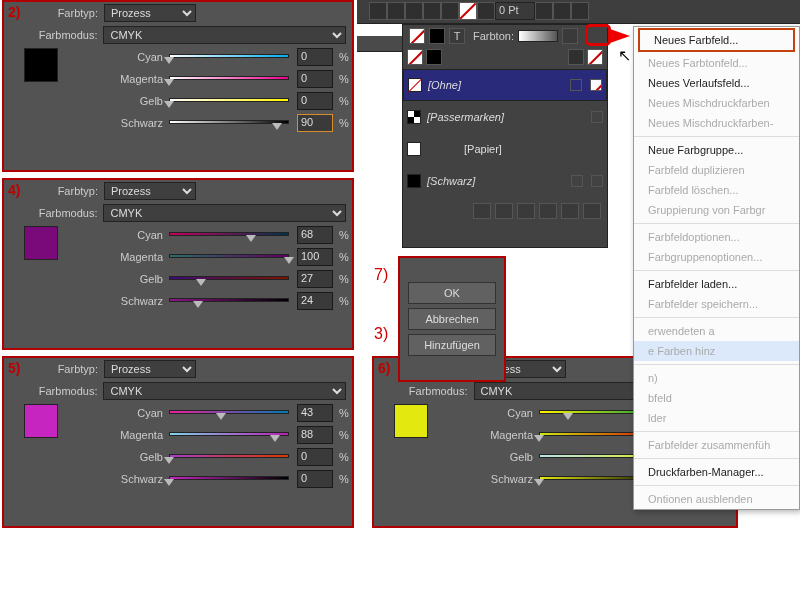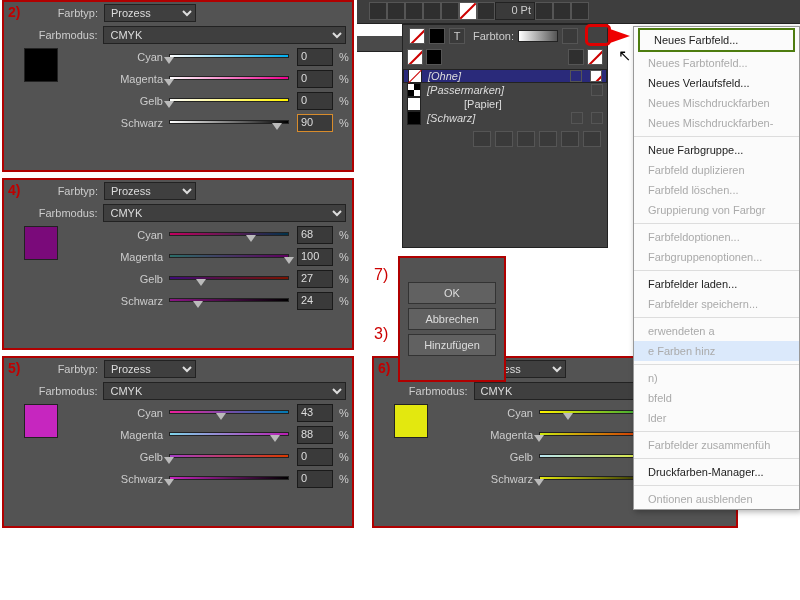--- a/index.html
+++ b/index.html
@@ -25,43 +25,43 @@
 
   .swatches-panel { position: absolute; background: #424242; border: 1px solid #222; }
   .sp-top { display: flex; align-items: center; height: 22px; padding: 2px 6px; gap: 4px; }
   .sp-top .tool { width: 16px; height: 16px; border: 1px solid #555; background: #3a3a3a; }
   .grad { width: 40px; height: 12px; border: 1px solid #222; }
   .sp-icons { display: flex; gap: 3px; padding: 2px 4px; }
   .sp-icons .ic { width: 16px; height: 16px; border: 1px solid #555; background: #2f2f2f; }
   .ic.diag { position: relative; overflow: hidden; }
   .ic.diag::after { content:""; position:absolute; width: 22px; height: 2px; background: #c00; top: 7px; left: -3px; transform: rotate(-45deg); }
   .sw-list { padding: 2px 0; }
-  .sw-item { display: flex; align-items: center; height: 14px; padding: 0 4px; gap: 6px; }
+  .sw-item { display: flex; align-items: center; height: 32px; padding: 0 4px; gap: 6px; }
   .sw-item.sel { background: #2a2a7a; }
   .sw-box { width: 14px; height: 14px; border: 1px solid #222; position: relative; }
   .sw-none::after { content:""; position:absolute; width: 18px; height: 1px; background: #c00; top: 6px; left: -3px; transform: rotate(-45deg); }
   .sw-reg { background: repeating-conic-gradient(#000 0 25%, #fff 0 50%); }
   .sw-paper { background: #fff; }
   .sw-black { background: #000; }
   .sw-item .name { flex: 1; color: #ddd; font-style: italic; }
   .sw-item .name.normal { font-style: normal; margin-left: 37px; }
   .sw-item .mini { width: 12px; height: 12px; border: 1px solid #555; margin-left: 2px; }
   .sp-bottom { display: flex; justify-content: flex-end; gap: 4px; padding: 4px 6px; }
   .sp-bottom .bic { width: 18px; height: 16px; border: 1px solid #555; background: #3a3a3a; }
 
   .appbar { position: absolute; background: #3e3e3e; border-bottom: 1px solid #222; }
-  .appbar .row { gap: 0; text-align: right; }
+  .appbar .row { gap: 0; }
   .abic { width: 18px; height: 18px; border: 1px solid #555; background: #2f2f2f; }
   .ptbox { width: 40px; height: 18px; background: #3a3a3a; border: 1px solid #222; display: inline-block; padding: 1px 3px; color: #ccc; }
 
   .menu { position: absolute; background: #fbfbfb; border: 1px solid #999; box-shadow: 2px 2px 6px rgba(0,0,0,.3); }
   .menu .mi { padding: 4px 14px; color: #222; white-space: nowrap; }
   .menu .mi.disabled { color: #aaa; }
   .menu .sep { height: 1px; background: #ddd; margin: 3px 0; }
-  .menu .mi.hl { border: 2px solid #4d7c0f; margin: 1px 4px; }
+  .menu .mi.hl { border: 2px solid #c2410c; margin: 1px 4px; }
   .menu .mi.selbg { background: #dbe9fb; }
 
   .redbox { position: absolute; border: 3px solid #e00000; border-radius: 5px; }
   .arrow { position: absolute; width: 0; height: 0; border-top: 7px solid transparent; border-bottom: 7px solid transparent; border-left: 20px solid #e00; }
   .cursor { position: absolute; font-size: 16px; color: #000; }
 
   .ruler { position: absolute; background: #4a4a4a; border-bottom: 1px solid #222; }
   .label7 { position: absolute; font-size: 16px; color: #c00; }
   .label3 { position: absolute; font-size: 16px; color: #c00; }
 </style>

